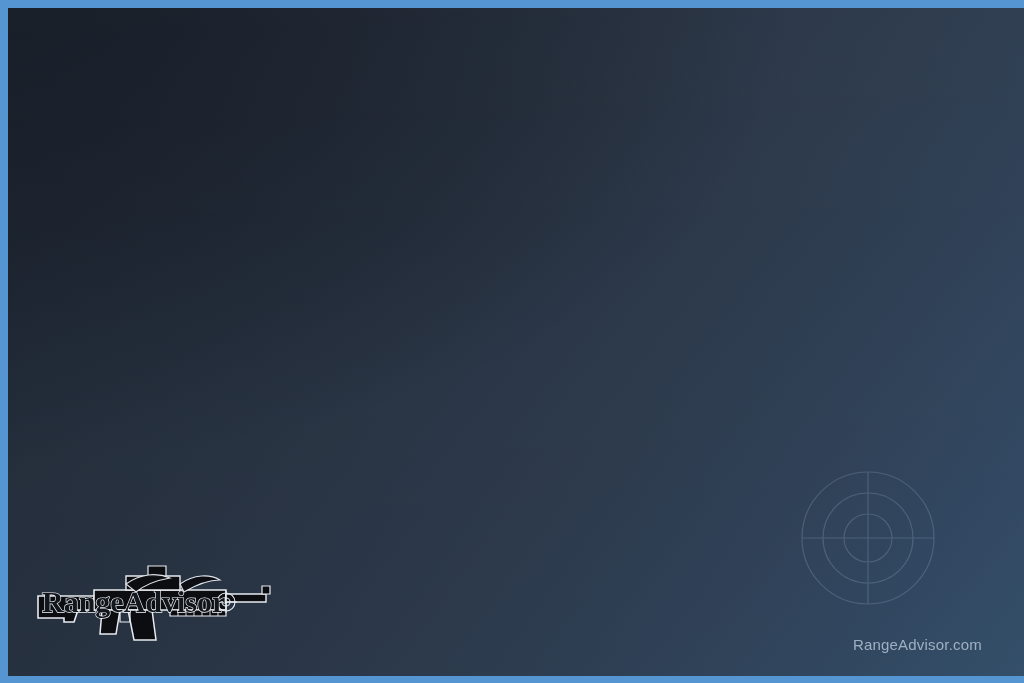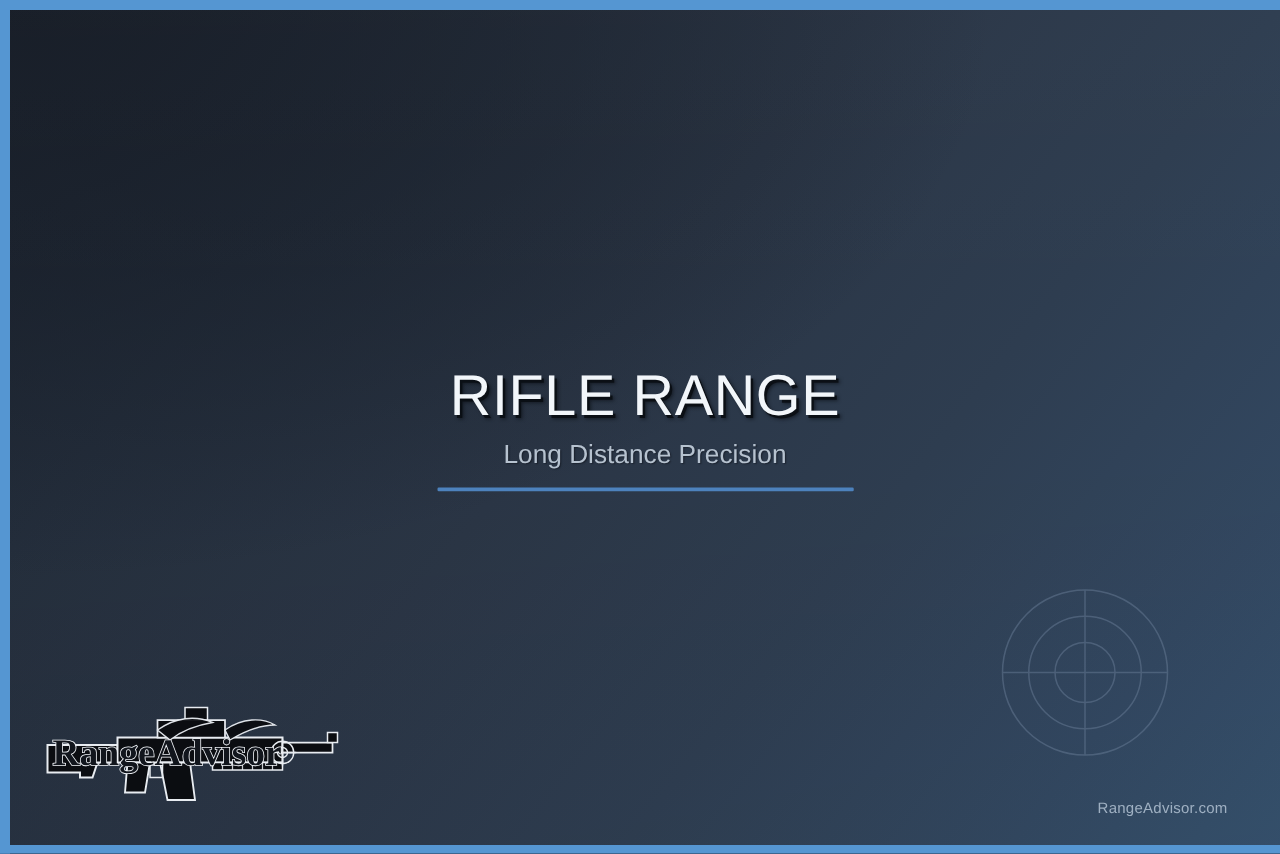--- a/index.html
+++ b/index.html
@@ -95,21 +95,21 @@
     background: #4d82bd;
     border-radius: 1px;
   }
 
   
   #watermark {
     position: absolute;
     right: 42px;
     bottom: 23px;
     font-family: "Liberation Sans", sans-serif;
-    font-size: 12px;
+    font-size: 15px;
     color: #9fb0c2;
     letter-spacing: 0.2px;
   }
 
   
   #logo {
     position: absolute;
     left: 22px;
     bottom: 28px;
     width: 250px;
@@ -126,25 +126,20 @@
   <svg id="crosshair" viewBox="0 0 160 160">
     <g fill="none" stroke="#6d819b" stroke-width="1.2" opacity="0.85">
       <circle cx="80" cy="80" r="66"></circle>
       <circle cx="80" cy="80" r="45"></circle>
       <circle cx="80" cy="80" r="24"></circle>
       <line x1="14" y1="80" x2="146" y2="80"></line>
       <line x1="80" y1="14" x2="80" y2="146"></line>
     </g>
   </svg>
 
-  <div id="titleblock">
-    <span id="title">RIFLE RANGE</span>
-    <span id="subtitle">Long Distance Precision</span>
-    <div id="divider"></div>
-  </div>
 
   <div id="watermark">RangeAdvisor.com</div>
 
   <svg id="logo" viewBox="0 0 250 88">
     <defs>
       <clipPath id="logoclip">
         <rect x="0" y="0" width="250" height="88"></rect>
       </clipPath>
     </defs>
 

